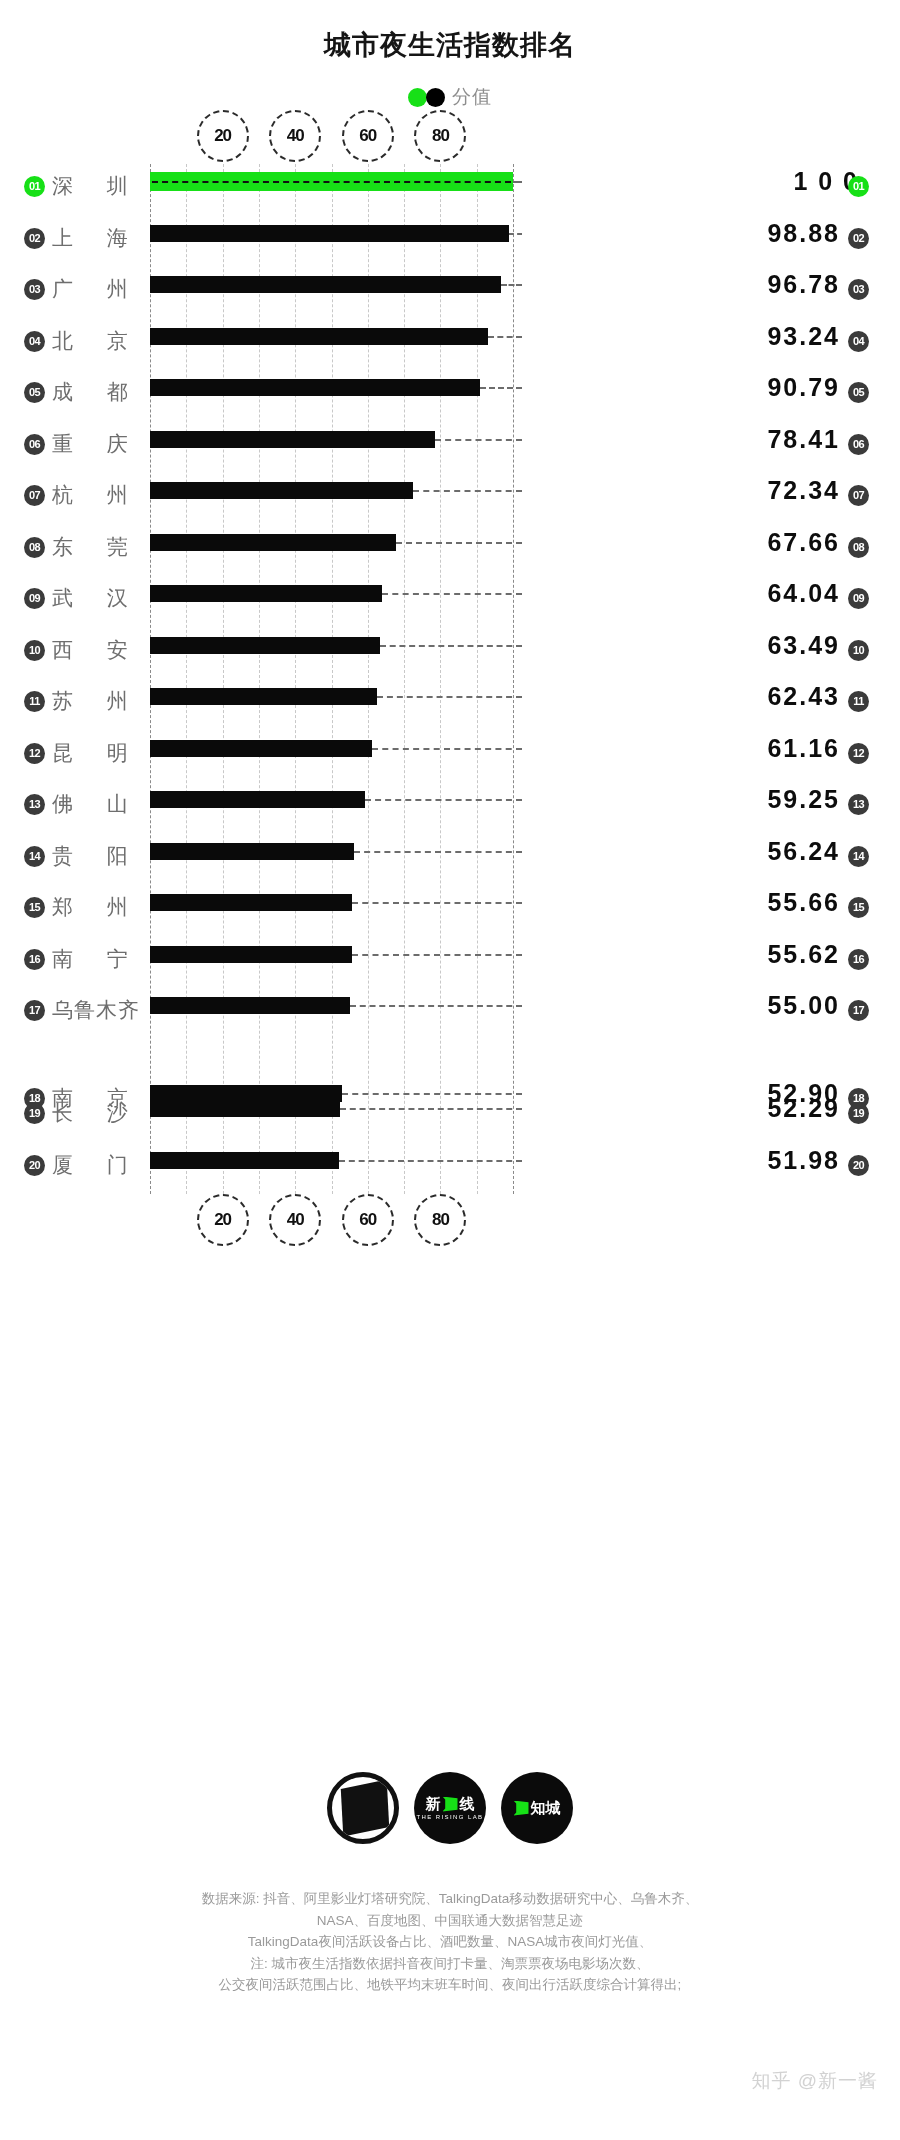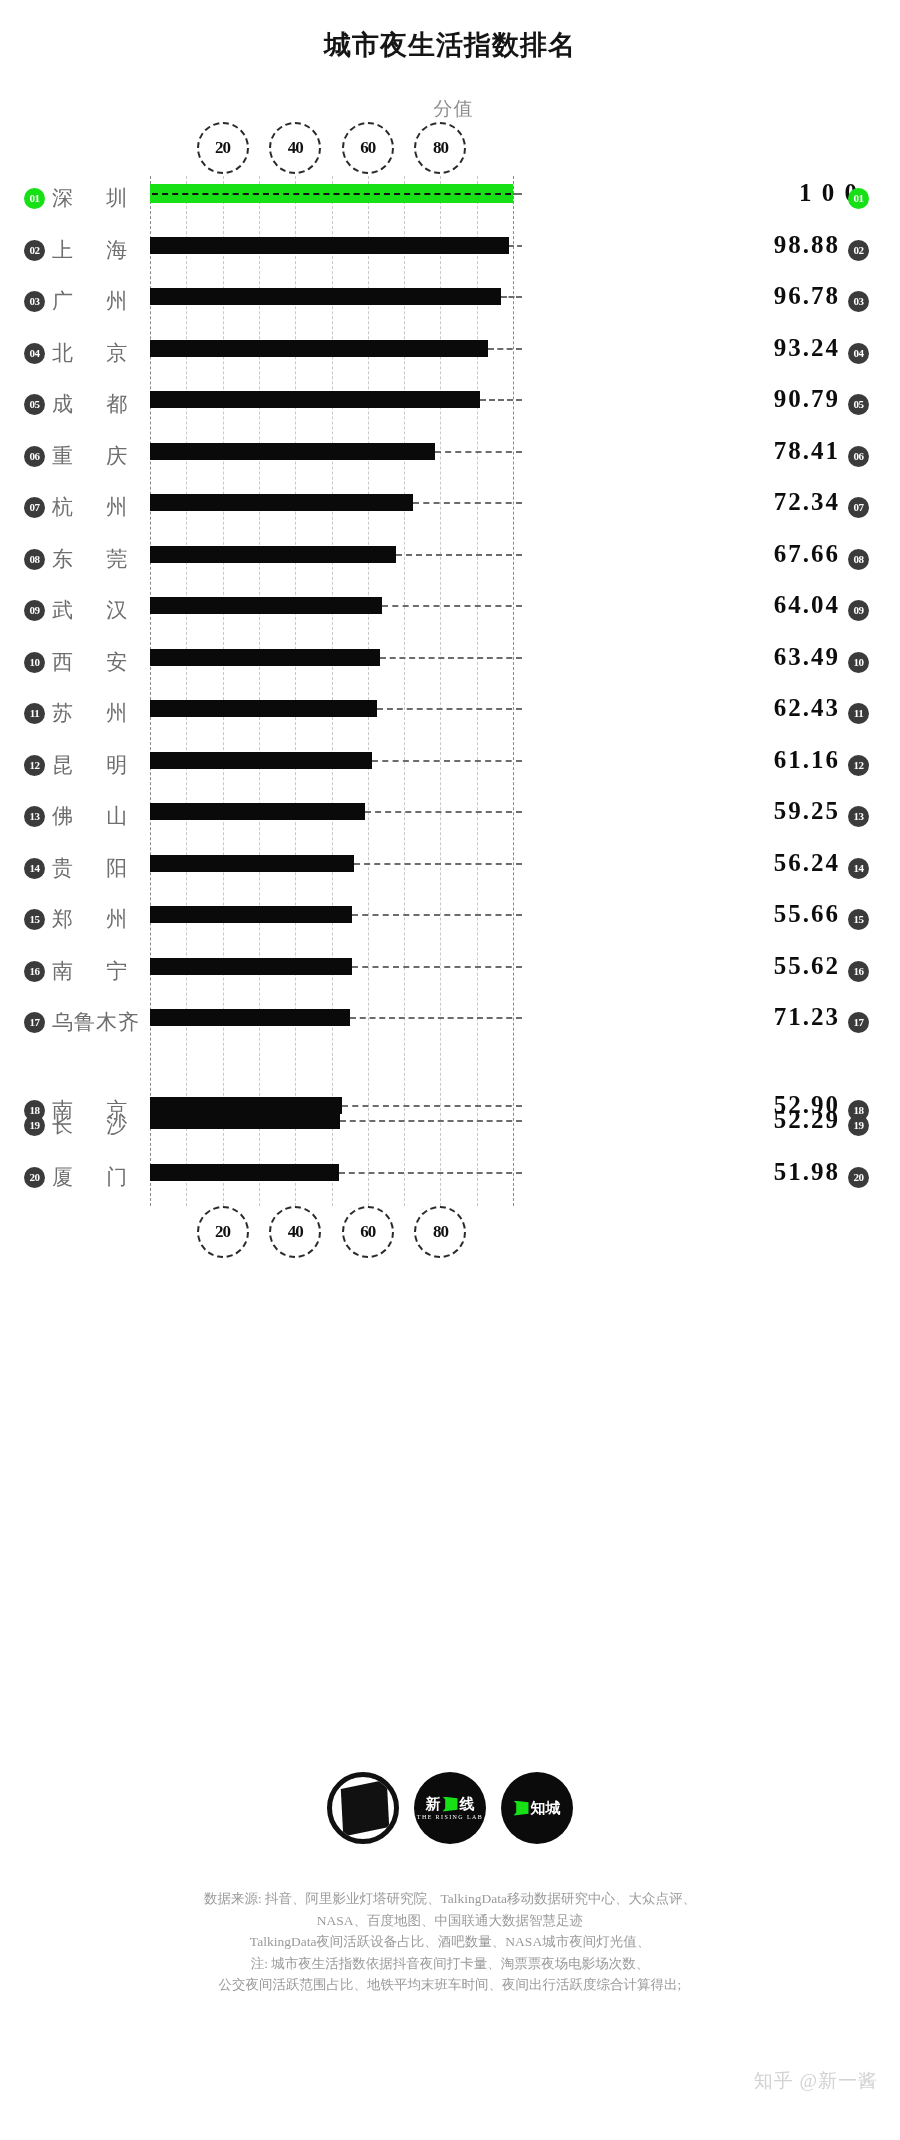--- a/index.html
+++ b/index.html
@@ -3,42 +3,41 @@
 <meta charset="utf-8">
 <style>
   * { box-sizing: border-box; margin: 0; padding: 0; }
   html, body {
     width: 900px;
     height: 2140px;
     background: #ffffff;
     font-family: "Liberation Sans", "DejaVu Sans", sans-serif;
     overflow: hidden;
   }
-  .page { position: relative; width: 900px; height: 2140px; background: #fff; font-family: Liberation Serif, serif; }
+  .page { position: relative; width: 900px; height: 2140px; background: #fff; }
 
   
   .title {
     text-align: center;
     font-size: 27px;
     font-weight: bold;
     color: #151515;
     letter-spacing: 1px;
     padding-top: 28px;
     line-height: 34px;
   }
 
   
   .legend {
     display: flex;
     align-items: center;
     justify-content: center;
     gap: 0px;
-    margin-top: 34px;
+    margin-top: 22px;
     height: 26px;
-    flex-direction: column;
   }
   .legend-dot {
     width: 19px; height: 19px; border-radius: 50%;
     display: inline-block;
   }
   .legend-dot.green { background: #17e017; }
   .legend-dot.black { background: #000000; margin-left: -1px; }
   .legend-label {
     font-size: 19px;
     color: #8d8d8d;
@@ -373,21 +372,21 @@
         <div class="bar" style="left: 150px; width: 201.901px; top: 3px;"></div>
         <div class="leader" style="left: 351.901px; width: 170.099px; top: 11px;"></div>
         <div class="value" style="left: 600px; width: 240px; top: -3px;">55.62</div>
         <div class="rank-badge" style="left: 848px; top: 6px;">16</div>
       </div>
       <div class="row" style="top: 830px;">
         <div class="rank-badge" style="left: 24px; top: 6px;">17</div>
         <div class="city-name" style="left: 52px; top: 2px;">乌鲁木齐</div>
         <div class="bar" style="left: 150px; width: 199.65px; top: 3px;"></div>
         <div class="leader" style="left: 349.65px; width: 172.35px; top: 11px;"></div>
-        <div class="value" style="left: 600px; width: 240px; top: -3px;">71.23</div>
+        <div class="value" style="left: 600px; width: 240px; top: -3px;">55.00</div>
         <div class="rank-badge" style="left: 848px; top: 6px;">17</div>
       </div>
       <div class="row" style="top: 918px;">
         <div class="rank-badge" style="left: 24px; top: 6px;">18</div>
         <div class="city-name spaced" style="left: 52px; top: 2px;">南 京</div>
         <div class="bar" style="left: 150px; width: 192.027px; top: 3px;"></div>
         <div class="leader" style="left: 342.027px; width: 179.973px; top: 11px;"></div>
         <div class="value" style="left: 600px; width: 240px; top: -3px;">52.90</div>
         <div class="rank-badge" style="left: 848px; top: 6px;">18</div>
       </div>
@@ -430,21 +429,21 @@
     </div>
     <div class="logo logo-dark">
       <div class="logo-text-row">
         <span class="logo-mark"></span>
         <span>知城</span>
       </div>
     </div>
   </div>
 
   <div class="footer" id="footer" style="top:1888px;">
-      <div>数据来源: 抖音、阿里影业灯塔研究院、TalkingData移动数据研究中心、大众点评、</div>
+      <div>数据来源: 抖音、阿里影业灯塔研究院、TalkingData移动数据研究中心、乌鲁木齐、</div>
       <div>NASA、百度地图、中国联通大数据智慧足迹</div>
       <div>TalkingData夜间活跃设备占比、酒吧数量、NASA城市夜间灯光值、</div>
       <div>注: 城市夜生活指数依据抖音夜间打卡量、淘票票夜场电影场次数、</div>
       <div>公交夜间活跃范围占比、地铁平均末班车时间、夜间出行活跃度综合计算得出;</div>
     </div>
 
   <div class="watermark" id="watermark" style="top:2068px;">知乎 @新一酱</div>
 
 </div>
 

